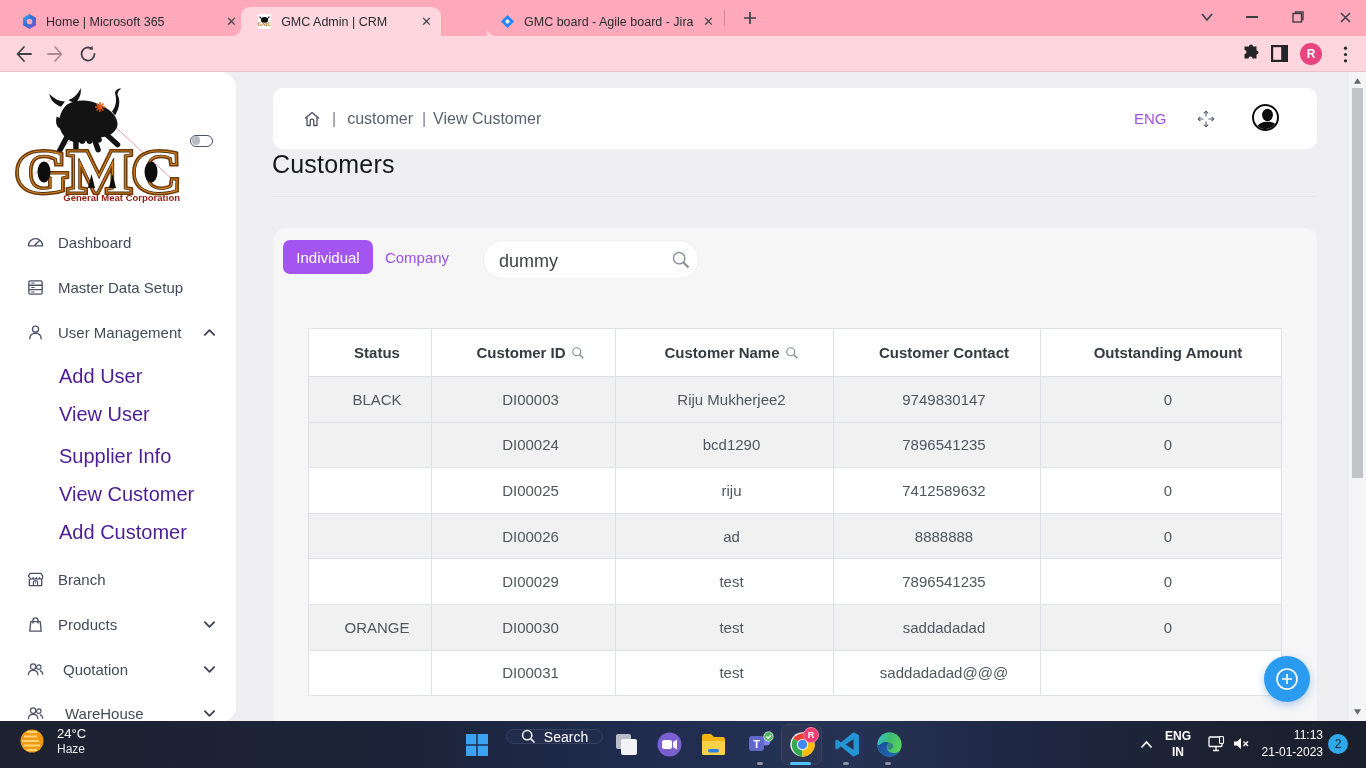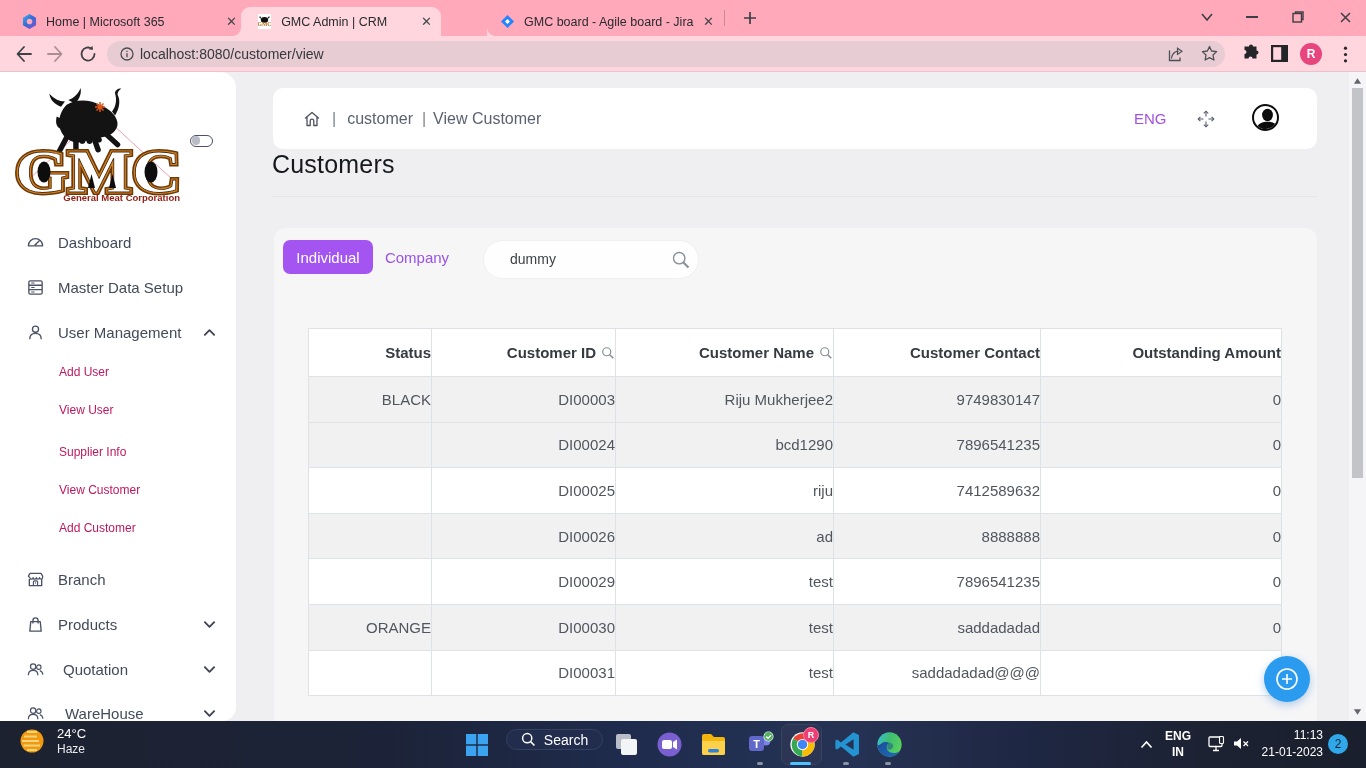--- a/index.html
+++ b/index.html
@@ -11,52 +11,52 @@
 .tab .title { white-space:nowrap; overflow:hidden; }
 .tab-x { font-size:13px; color:#44474c; margin-left:auto; }
 #tab2 { background:#ffd6de; border-radius:9px 9px 0 0; }
 #toolbar { position:absolute; left:0; top:36px; width:1366px; height:36px; background:#ffd6de; border-bottom:1px solid #e7c3cb; }
 #urlpill { position:absolute; left:107px; top:5px; width:1118px; height:26px; background:#e7ccd3; border-radius:13px; display:flex; align-items:center; }
 #urltext { font-size:14px; color:#35383c; margin-left:33px; }
 
 #page { position:absolute; left:0; top:72px; width:1366px; height:649px; background:#efeff1; }
 #sidebar { position:absolute; left:0; top:0; width:236px; height:649px; background:#ffffff; border-radius:0 16px 14px 0; }
 .mitem { position:absolute; left:58px; font-size:15px; color:#434a59; white-space:nowrap; }
-.msub  { position:absolute; left:59px; font-size:12px; color:#be185d; white-space:nowrap; }
+.msub  { position:absolute; left:59px; font-size:20px; color:#4c1d95; white-space:nowrap; }
 .micon { position:absolute; left:26px; width:19px; height:19px; }
 .mchev { position:absolute; left:203px; width:13px; height:13px; }
 #scrollbar { position:absolute; left:1349px; top:0; width:17px; height:649px; background:#f5f5f7; }
 #sthumb { position:absolute; left:3px; top:16px; width:11px; height:390px; background:#c2c4c8; }
 
 #main { position:absolute; left:236px; top:0; width:1113px; height:649px; }
 #hdrcard { position:absolute; left:37px; top:16px; width:1044px; height:61px; background:#fff; border-radius:10px; }
 #crumb { position:absolute; left:30px; top:0; height:61px; display:flex; align-items:center; font-size:16px; color:#5b6170; }
 #htitle { position:absolute; left:36px; top:78px; font-size:25px; color:#17181d; letter-spacing:0.2px;}
 #hdivider { position:absolute; left:36px; top:124px; width:1045px; height:1px; background:#e5e5e8; }
 #card { position:absolute; left:38px; top:156px; width:1043px; height:493px; background:#f6f6f7; border-radius:12px 12px 0 0; }
 #btnInd { position:absolute; left:9px; top:12px; width:90px; height:34px; background:#a455f1; color:#fff; border-radius:7px; font-size:15px; display:flex; align-items:center; justify-content:center; }
 #btnCom { position:absolute; left:103px; top:12px; width:80px; height:34px; color:#9a52e8; border-radius:7px; font-size:15px; display:flex; align-items:center; justify-content:center; }
 #search { position:absolute; left:209px; top:12px; width:216px; height:39px; background:#fefefe; border:1px solid #f0eff1; border-radius:20px; }
-#search span { position:absolute; left:26px; top:10px; font-size:14px; color:#3e4147; }
+#search span { position:absolute; left:15px; top:10px; font-size:18px; color:#3e4147; }
 
 #tbl { position:absolute; left:34px; top:100px; width:973px; border-collapse:collapse; table-layout:fixed; font-size:15px; }
-#tbl th, #tbl td { border:1px solid #dee2e6; padding:0 0 0 14px; text-align:right; overflow:hidden; white-space:nowrap; }
+#tbl th, #tbl td { border:1px solid #dee2e6; padding:0 0 0 14px; text-align:center; overflow:hidden; white-space:nowrap; }
 #tbl th { height:48px; font-size:15px; color:#363a41; background:#fff; font-weight:bold; }
 #tbl td { height:45.6px; color:#51565e; background:#fff; font-weight:normal; }
 #tbl tr.g td { background:#f1f1f2; }
 .hmag { display:inline-block; vertical-align:-2px; margin-left:5px; }
 
 #fab { position:absolute; left:1028px; top:584px; width:46px; height:46px; border-radius:50%; background:#2b9bf0; display:flex; align-items:center; justify-content:center; box-shadow:0 3px 8px rgba(40,120,200,0.35); }
 
 #taskbar { position:absolute; left:0; top:721px; width:1366px; height:47px; background:linear-gradient(90deg,#1d2230 0%,#1c2338 28%,#1f2c4e 47%,#233152 58%,#263253 63%,#1e2743 75%,#1d2233 88%,#191f2c 100%); color:#fff; }
 #weather { position:absolute; left:18px; top:5px; display:flex; align-items:center; }
 #wtxt { margin-left:9px; }
 #wtxt .t1 { font-size:13px; color:#fff; }
 #wtxt .t2 { font-size:12px; color:#e8eaee; margin-top:1px; }
-#searchpill { position:absolute; left:506px; top:8px; width:97px; height:21px; background:#222d4d; border:1px solid #36415f; border-radius:16px; display:flex; align-items:center; justify-content:center; color:#fff; font-size:14px; }
+#searchpill { position:absolute; left:506px; top:8px; width:97px; height:15px; background:#222d4d; border:1px solid #36415f; border-radius:16px; display:flex; align-items:center; justify-content:center; color:#fff; font-size:14px; }
 .tbico { position:absolute; top:10px; width:27px; height:27px; }
 .tbdash { position:absolute; top:41px; width:6px; height:3px; background:#8b93a5; border-radius:2px; }
 </style>
 </head>
 <body>
 
 <div id="tabbar">
 
   <div class="tab" id="tab1" style="left:8px; width:232px;">
     <svg style="margin-left:14px" width="15" height="15" viewBox="0 0 16 16">
@@ -117,36 +117,20 @@
   <svg class="abs" style="left:14px; top:9px;" width="19" height="18" viewBox="0 0 19 18">
       <path d="M10 2 L3.5 9 L10 16 M3.8 9 H17" fill="none" stroke="#3e4145" stroke-width="1.8" stroke-linecap="round" stroke-linejoin="round"></path>
     </svg>
   <svg class="abs" style="left:46px; top:9px;" width="19" height="18" viewBox="0 0 19 18">
       <path d="M9 2 L15.5 9 L9 16 M15.2 9 H2" fill="none" stroke="#a88e95" stroke-width="1.8" stroke-linecap="round" stroke-linejoin="round"></path>
     </svg>
   <svg class="abs" style="left:79px; top:9px;" width="18" height="18" viewBox="0 0 18 18">
       <path d="M15.5 9 A6.5 6.5 0 1 1 13 3.9" fill="none" stroke="#3e4145" stroke-width="1.8" stroke-linecap="round"></path>
       <path d="M13.6 0.8 L13.6 4.6 L9.8 4.6 Z" fill="#3e4145"></path>
     </svg>
-  <div id="urlpill">
-    <svg class="abs" style="left:13px; top:6px;" width="14" height="14" viewBox="0 0 14 14">
-        <circle cx="7" cy="7" r="6" fill="none" stroke="#4a4d52" stroke-width="1.3"></circle>
-        <path d="M7 6.2 V10.2 M7 3.8 V5" stroke="#4a4d52" stroke-width="1.3"></path>
-      </svg>
-    <span id="urltext">localhost:8080/customer/view</span>
-
-    <svg class="abs" style="left:1059px; top:5px;" width="17" height="16" viewBox="0 0 17 16">
-        <path d="M3.5 4.5 V14.5 H14 V11.5" fill="none" stroke="#4c5055" stroke-width="1.3"></path>
-        <path d="M5.5 12.5 C6 8 8.5 5.5 12.5 5.2" fill="none" stroke="#4c5055" stroke-width="1.3"></path>
-        <path d="M11.5 2.2 L16 5.3 L11.5 8.4 Z" fill="none" stroke="#4c5055" stroke-width="1.2"></path>
-      </svg>
-    <svg class="abs" style="left:1094px; top:4px;" width="17" height="17" viewBox="0 0 17 17">
-        <path d="M8.5 1.5 L10.6 6 L15.6 6.6 L12 10 L12.9 15 L8.5 12.6 L4.1 15 L5 10 L1.4 6.6 L6.4 6 Z" fill="none" stroke="#4c4f54" stroke-width="1.3" stroke-linejoin="round"></path>
-      </svg>
-  </div>
   <svg class="abs" style="left:1242px; top:8px;" width="19" height="19" viewBox="0 0 19 19">
       <path fill="#232528" d="M7 2.5 a2 2 0 0 1 4 0 h3.5 v4 a2 2 0 0 1 0 4 v4 h-4 a2 2 0 0 0 -4 0 h-4 v-4.5 a2 2 0 0 0 0 -4 v-3.5 h4.5 z"></path>
     </svg>
   <svg class="abs" style="left:1271px; top:9px;" width="17" height="17" viewBox="0 0 17 17">
       <rect x="1.1" y="1.1" width="14.8" height="14.8" fill="none" stroke="#232528" stroke-width="2.2"></rect>
       <rect x="10.2" y="2" width="5.5" height="13" fill="#232528"></rect>
     </svg>
   <div class="abs" style="left:1300px; top:7px; width:22px; height:22px; border-radius:50%; background:#e8447e; color:#fff; font-size:12px; font-weight:bold; display:flex; align-items:center; justify-content:center;">R</div>
   <svg class="abs" style="left:1343px; top:10px;" width="5" height="17" viewBox="0 0 5 17">
       <circle cx="2.5" cy="2.2" r="1.6" fill="#232528"></circle>

